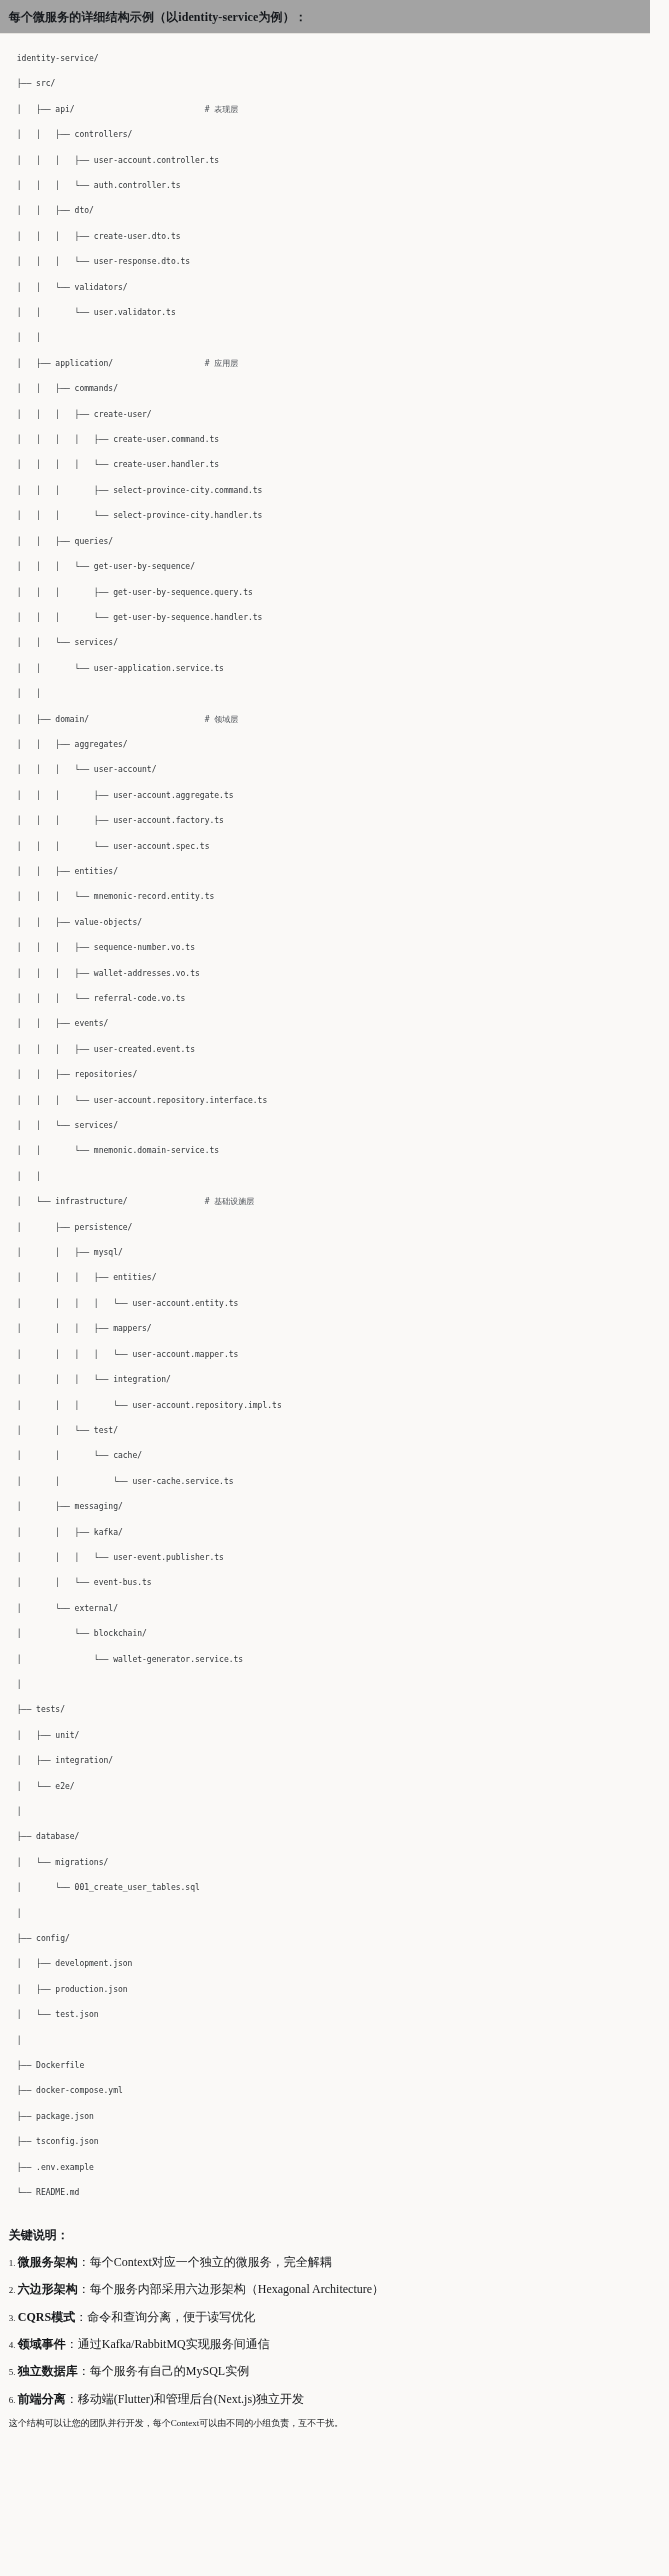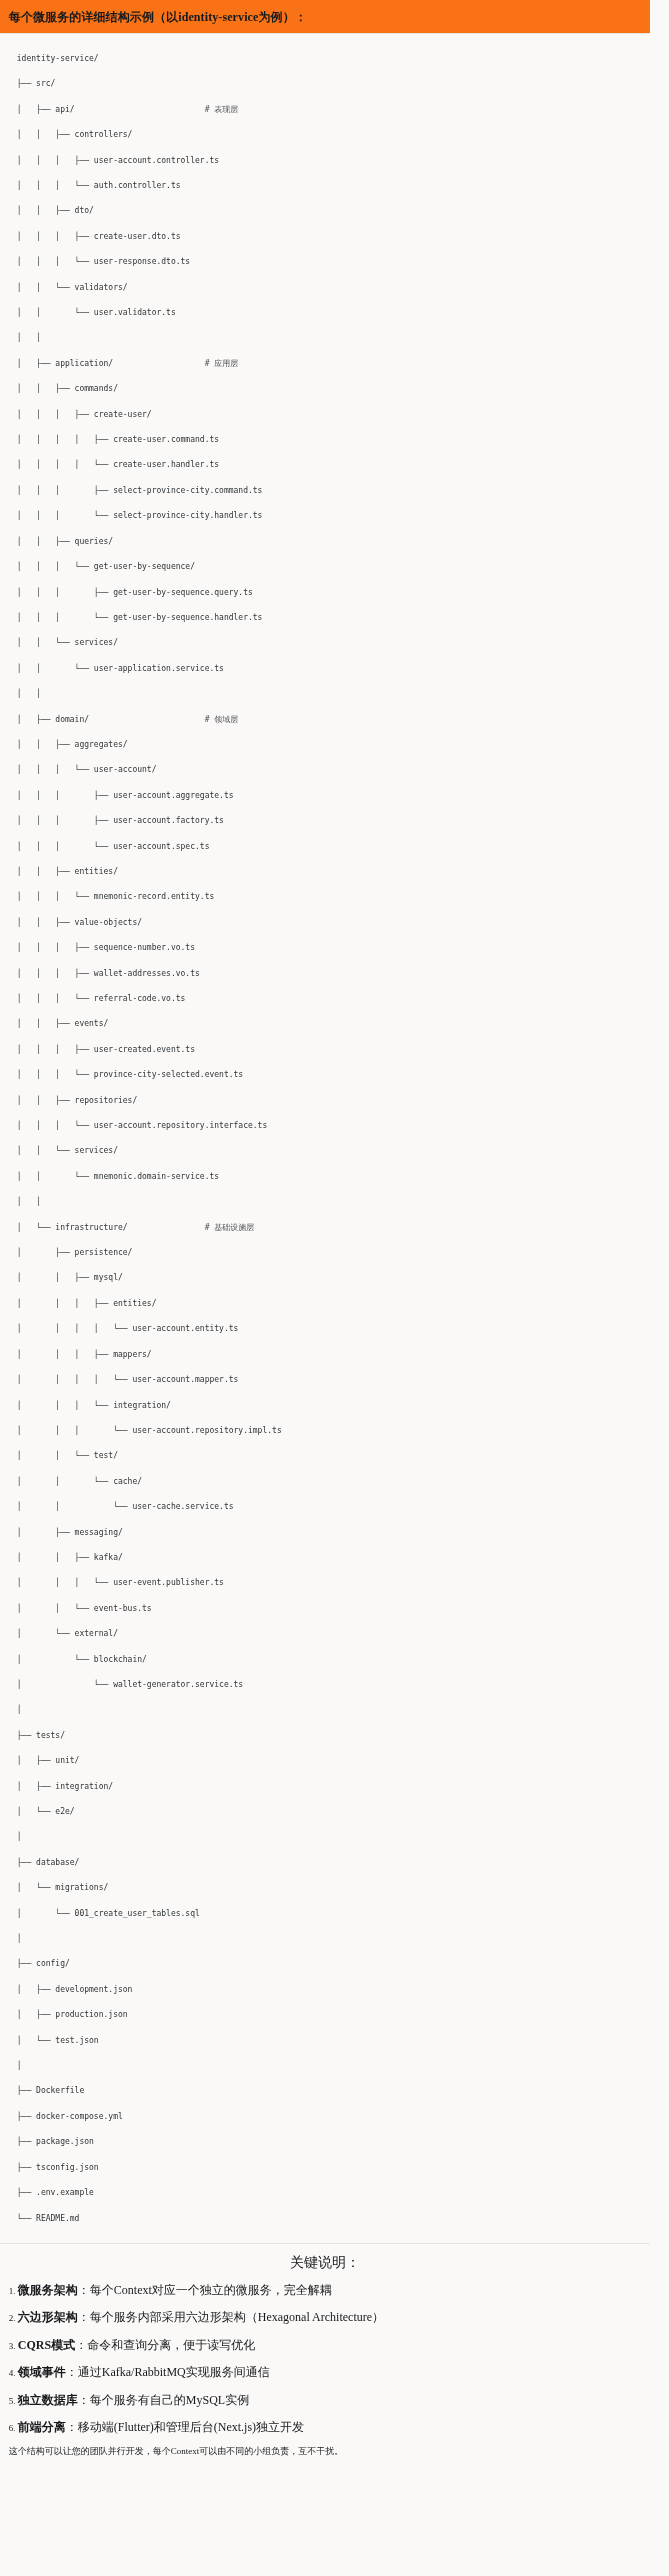--- a/index.html
+++ b/index.html
@@ -10,21 +10,21 @@
   }
   body {
     width: 669px;
     font-family: "Liberation Sans", "DejaVu Sans", sans-serif;
     color: #1f1f1f;
     -webkit-font-smoothing: antialiased;
   }
   .page {
     width: 650px;
     box-sizing: border-box;
-    background: #f97316;
+    background: #a3a3a3;
   }
 
   
   .doc-title {
     font-family: "Liberation Serif", "DejaVu Serif", serif;
     font-weight: bold;
     font-size: 12px;
     line-height: 1.35;
     color: #16191d;
     padding: 8.8px 8.8px 8.1px 8.8px;
@@ -62,26 +62,25 @@
     color: #4a4f55;
   }
 
   
   .notes-block {
     padding: 8.8px 8.8px 11.3px 8.8px;
     background: #faf9f7;
     font-family: "Liberation Serif", "DejaVu Serif", serif;
   }
   .notes-title {
-    font-weight: normal;
-    font-size: 14px;
+    font-weight: bold;
+    font-size: 12px;
     line-height: 1.4;
     color: #16191d;
     margin: 0 0 8.8px 0;
-    text-align: center;
   }
   ol.notes-list {
     list-style: none;
     counter-reset: noteidx;
     margin: 0 0 8.8px 0;
     padding: 0;
   }
   ol.notes-list > li {
     counter-increment: noteidx;
     font-size: 12px;
@@ -146,21 +145,20 @@
 <span class="ln">│   │   │       ├── user-account.factory.ts</span>
 <span class="ln">│   │   │       └── user-account.spec.ts</span>
 <span class="ln">│   │   ├── entities/</span>
 <span class="ln">│   │   │   └── mnemonic-record.entity.ts</span>
 <span class="ln">│   │   ├── value-objects/</span>
 <span class="ln">│   │   │   ├── sequence-number.vo.ts</span>
 <span class="ln">│   │   │   ├── wallet-addresses.vo.ts</span>
 <span class="ln">│   │   │   └── referral-code.vo.ts</span>
 <span class="ln">│   │   ├── events/</span>
 <span class="ln">│   │   │   ├── user-created.event.ts</span>
-<span class="ln">│   │   │   └── province-city-selected.event.ts</span>
 <span class="ln">│   │   ├── repositories/</span>
 <span class="ln">│   │   │   └── user-account.repository.interface.ts</span>
 <span class="ln">│   │   └── services/</span>
 <span class="ln">│   │       └── mnemonic.domain-service.ts</span>
 <span class="ln">│   │</span>
 <span class="ln">│   └── infrastructure/                <span class="cmt"># 基础设施层</span></span>
 <span class="ln">│       ├── persistence/</span>
 <span class="ln">│       │   ├── mysql/</span>
 <span class="ln">│       │   │   ├── entities/</span>
 <span class="ln">│       │   │   │   └── user-account.entity.ts</span>

